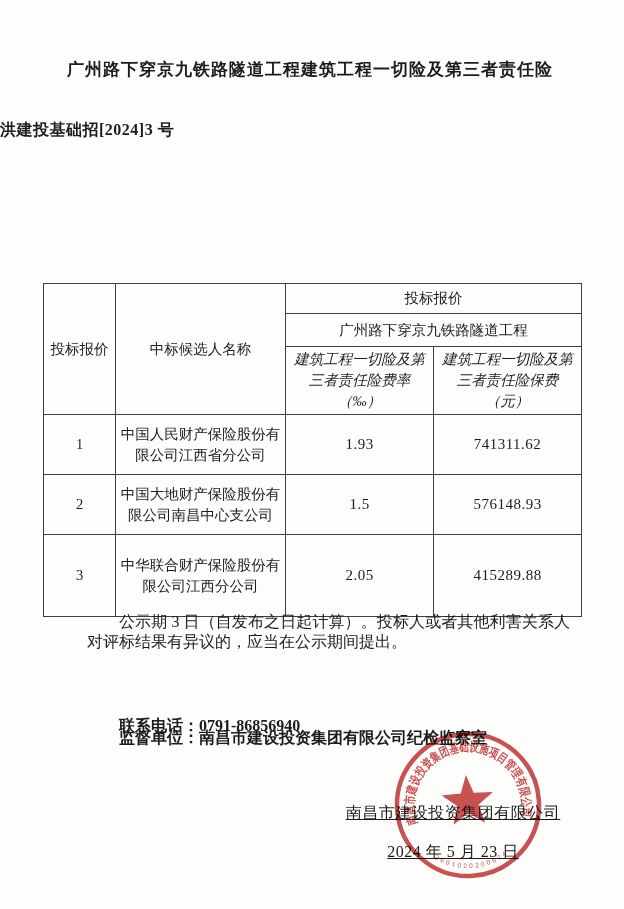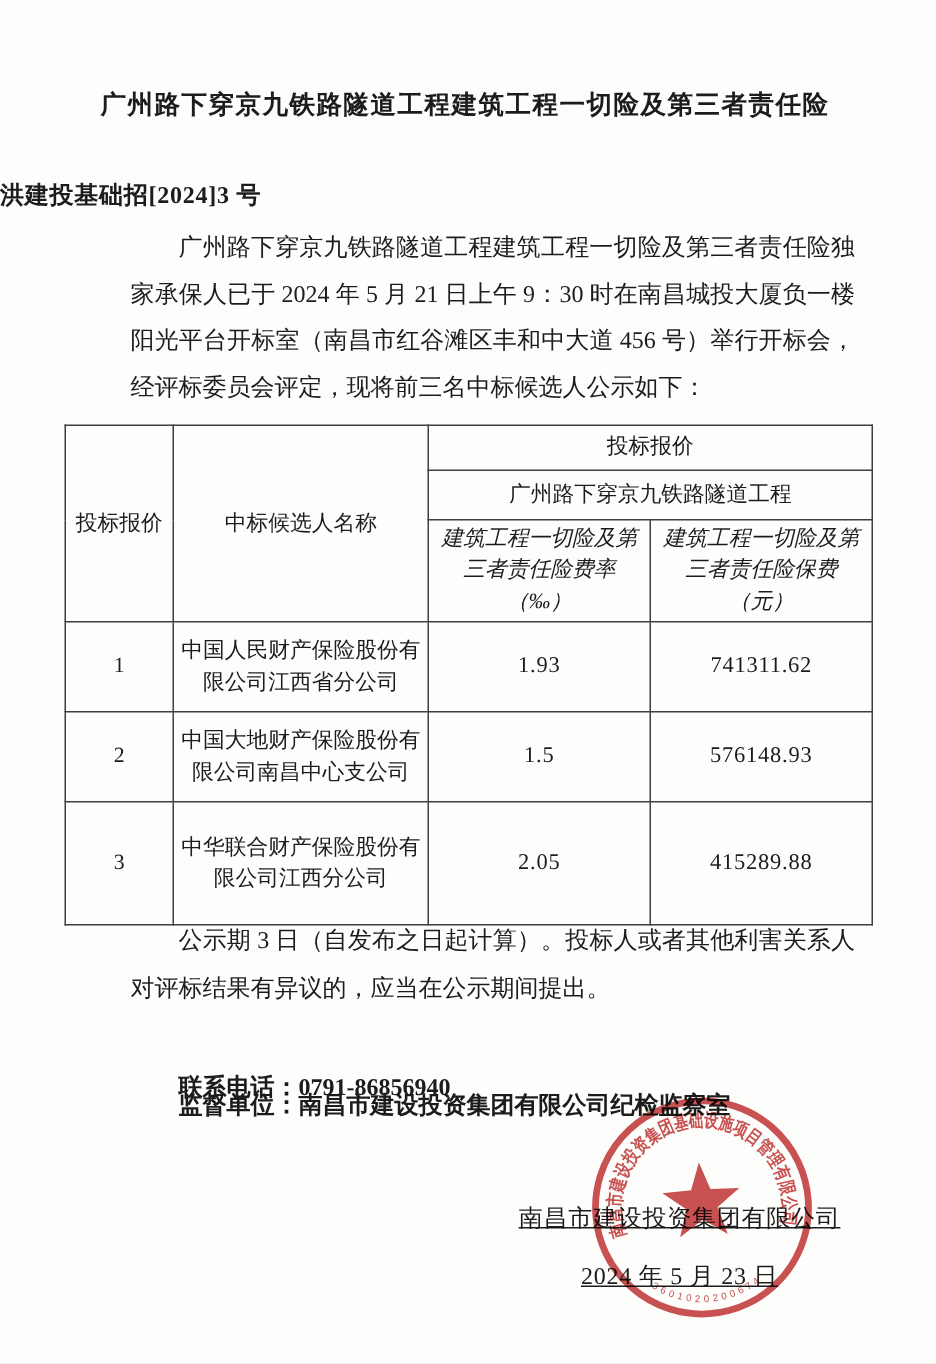--- a/index.html
+++ b/index.html
@@ -38,21 +38,21 @@
     text-align:center; vertical-align:middle;
     padding:2px 4px; line-height:21px;
   }
   .col-rank{width:72px;} .col-name{width:170px;}
   .col-rate{width:148px;} .col-prem{width:148px;}
   tr.hr1 td{height:30px;} tr.hr2 td{height:33px;} tr.hr3 td{height:45px;font-style:italic;}
   tr.br1 td{height:60px;} tr.br2 td{height:60px;} tr.br3 td{height:82px;}
   td.num { font-size:15px; letter-spacing:0.5px; }
   .notice {
     position:absolute; top:612px; left:87px; right:54px;
-    font-size:16px; line-height:32px;
+    font-size:16px; line-height:20px;
     text-align:justify; text-indent:2em;
   }
   .supervisor {
     position:absolute; top:678px; left:87px; right:54px;
     font-size:16px; line-height:32px; font-weight:bold; text-indent:2em;margin-top:44px;
   }
   .phone {
     position:absolute; top:710px; left:87px; right:54px;
     font-size:16px; line-height:32px; font-weight:bold; text-indent:2em;
   }
@@ -73,21 +73,20 @@
 <body>
 
 <div class="page">
 
   <div class="title">
     <div>广州路下穿京九铁路隧道工程建筑工程一切险及第三者责任险</div>
   </div>
 
   <div class="doc-number">洪建投基础招[2024]3 号</div>
 
-  <p class="intro">广州路下穿京九铁路隧道工程建筑工程一切险及第三者责任险独家承保人已于 2024 年 5 月 21 日上午 9：30 时在南昌城投大厦负一楼阳光平台开标室（南昌市红谷滩区丰和中大道 456 号）举行开标会，经评标委员会评定，现将前三名中标候选人公示如下：</p>
 
   <table class="bid-table">
     <colgroup>
       <col class="col-rank">
         <col class="col-name">
         <col class="col-rate">
         <col class="col-prem">
     </colgroup>
     <tbody>
       <tr class="hr1">

